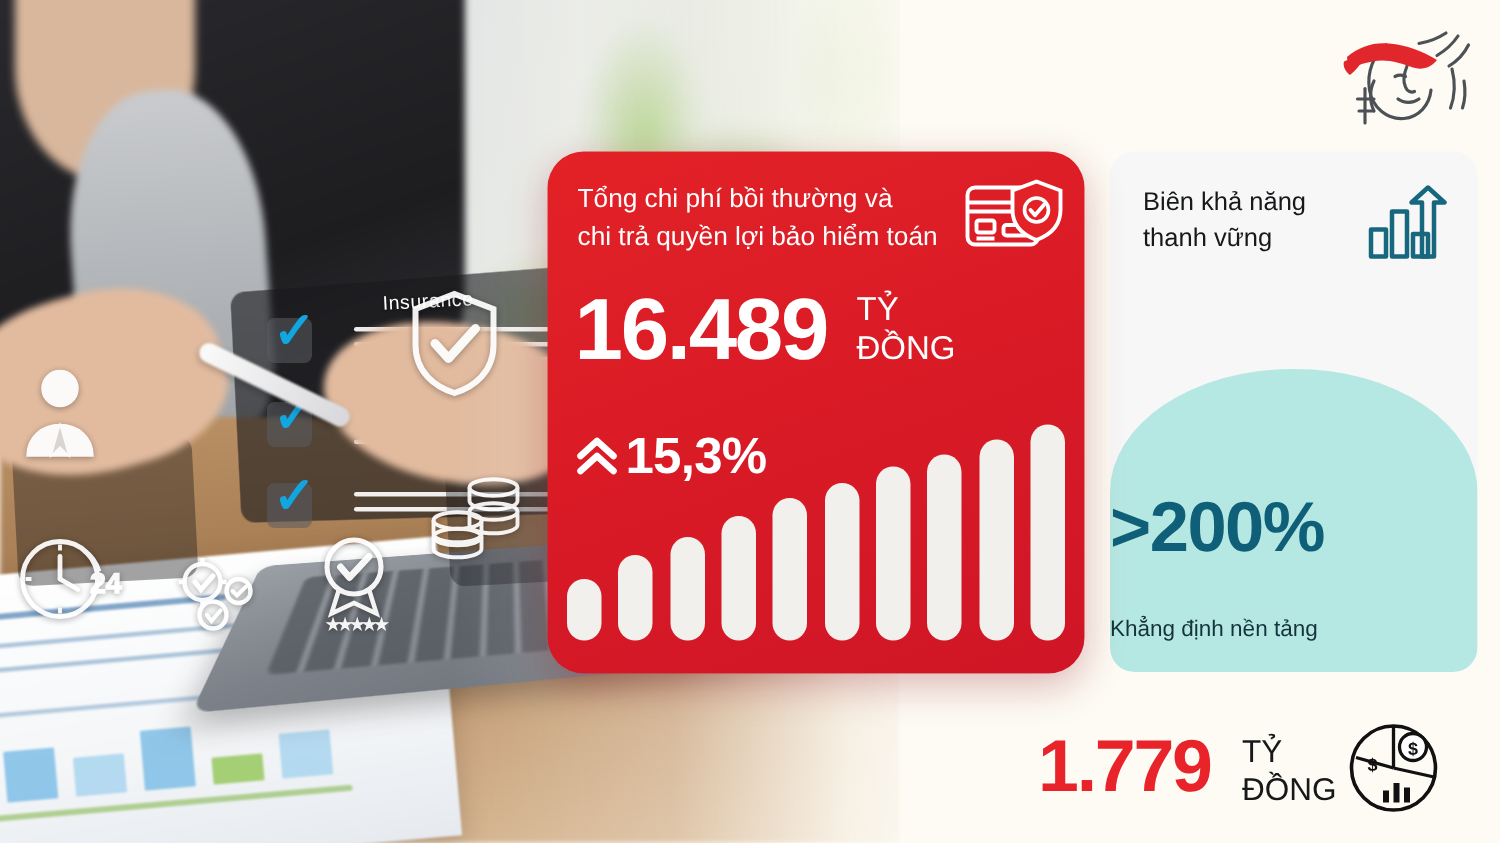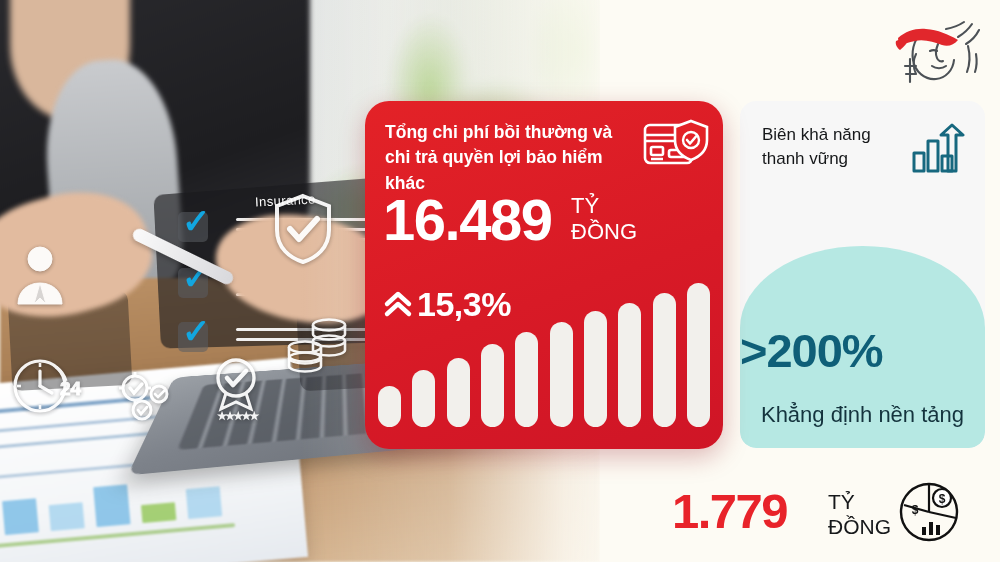--- a/index.html
+++ b/index.html
@@ -78,45 +78,45 @@
   
   .right-panel{position:absolute;left:740px;top:101px;width:245px;height:347px;
     background:#f7f7f7;border-radius:16px;overflow:hidden;}
   .rp-title{position:absolute;left:22px;top:22px;width:135px;
     font-size:17px;line-height:1.42;color:#16181a;}
   .rp-icon{position:absolute;left:172px;top:22px;width:54px;height:52px;}
   .teal-blob{position:absolute;left:0;bottom:0;width:245px;height:202px;
     background:#b6e8e3;border-radius:122px 122px 16px 16px/82px 82px 16px 16px;}
   .rp-big{position:absolute;left:0;bottom:74px;width:245px;
     font-size:47px;font-weight:700;color:#0f5f78;letter-spacing:-1px;line-height:1;}
-  .rp-sub{position:absolute;left:0;bottom:18px;width:245px;text-align:center;
-    font-size:22px;line-height:1.35;color:#14333d;}
+  .rp-sub{position:absolute;left:0;bottom:18px;width:245px;
+    font-size:15px;line-height:1.35;color:#14333d;}
 
   
   .red-card{position:absolute;left:365px;top:101px;width:358px;height:348px;
     background:linear-gradient(160deg,#e32227 0%,#d81a26 55%,#cf1526 100%);
     border-radius:24px;box-shadow:0 8px 26px rgba(140,12,22,.28);overflow:hidden;}
   .rc-title{position:absolute;left:20px;top:19px;width:250px;
-    color:#fff;font-size:17.5px;line-height:1.45;font-weight:bold;}
+    color:#fff;font-size:17.5px;line-height:1.45;}
   .rc-cardicon{position:absolute;left:278px;top:18px;width:66px;height:54px;}
   .rc-num{position:absolute;left:18px;top:90px;
     color:#fff;font-size:58px;font-weight:700;letter-spacing:-1.5px;line-height:1;}
   .rc-unit{position:absolute;left:206px;top:92px;color:#fff;
     font-size:22px;font-weight:400;line-height:1.18;}
   .rc-growth{position:absolute;left:18px;top:186px;display:flex;align-items:center;gap:4px;justify-content:center;}
   .rc-growth .g-txt{color:#fff;font-size:34px;font-weight:700;letter-spacing:-.5px;line-height:1;}
   .bars{position:absolute;left:13px;bottom:22px;width:332px;height:148px;
     display:flex;align-items:flex-end;justify-content:space-between;}
   .bar{width:23px;background:#f2f0ec;border-radius:12px;}
 
   
   .bottom-bar{position:absolute;left:367px;top:473px;width:329px;height:74px;
     background:#f2f1ee;border-radius:37px;display:flex;align-items:center;}
   .bb-text{padding-left:20px;font-size:17.5px;line-height:1.42;color:#16181a;}
-  .bb-num{position:absolute;left:672px;top:487px;
+  .bb-num{position:absolute;left:692px;top:487px;
     color:#e8232a;font-size:49px;font-weight:700;letter-spacing:-1.5px;line-height:1;}
   .bb-unit{position:absolute;left:828px;top:489px;color:#16181a;
     font-size:21px;line-height:1.2;}
   .bb-icon{position:absolute;left:898px;top:481px;width:62px;height:62px;}
 
   
   .logo{position:absolute;left:880px;top:10px;width:108px;height:76px;}
 </style>
 </head>
 <body>
@@ -273,21 +273,21 @@
     <div class="teal-blob"></div>
     <div class="rp-big">&gt;200%</div>
     <div class="rp-sub">
       <span>Khẳng định nền tảng</span><br>
     </div>
   </div>
 
   <div class="red-card">
     <div class="rc-title">
       <span>Tổng chi phí bồi thường và</span><br>
-      <span>chi trả quyền lợi bảo hiểm khác</span>
+      <span>chi trả quyền lợi bảo hiểm toán</span>
     </div>
 
     <svg class="rc-cardicon" viewBox="0 0 66 54">
       <g stroke="#ffffff" stroke-width="2.6" fill="none" stroke-linejoin="round">
         <rect x="2" y="6" width="47" height="38" rx="5"></rect>
         <line x1="2" y1="16" x2="49" y2="16"></line>
         <line x1="2" y1="22" x2="49" y2="22"></line>
         <rect x="8" y="28" width="12" height="8" rx="1.5"></rect>
         <line x1="8" y1="40" x2="20" y2="40"></line>
         <rect x="26" y="31" width="21" height="7" rx="2"></rect>

